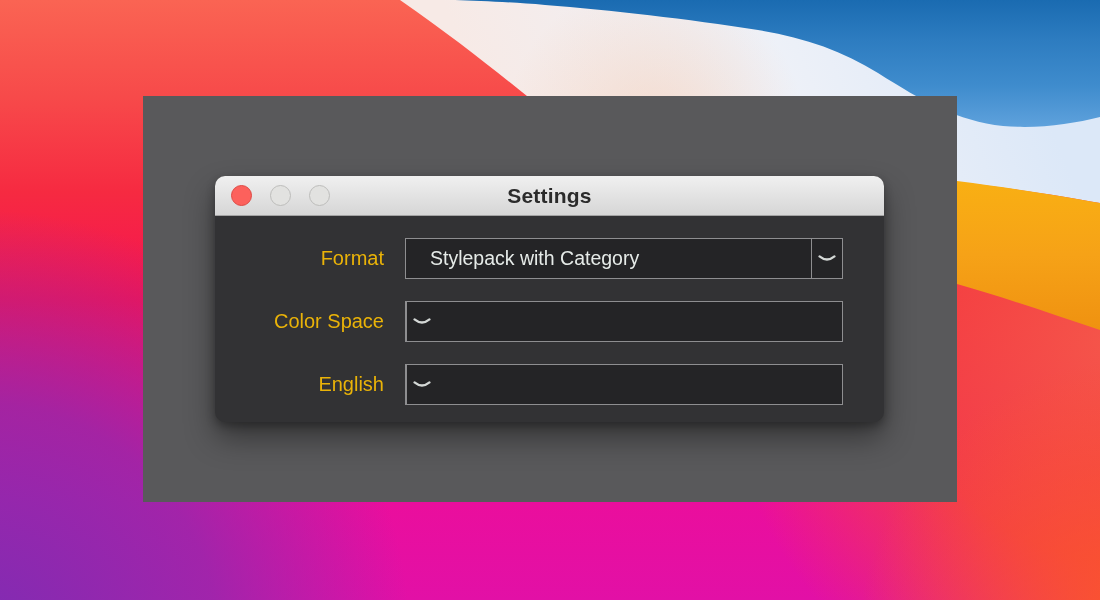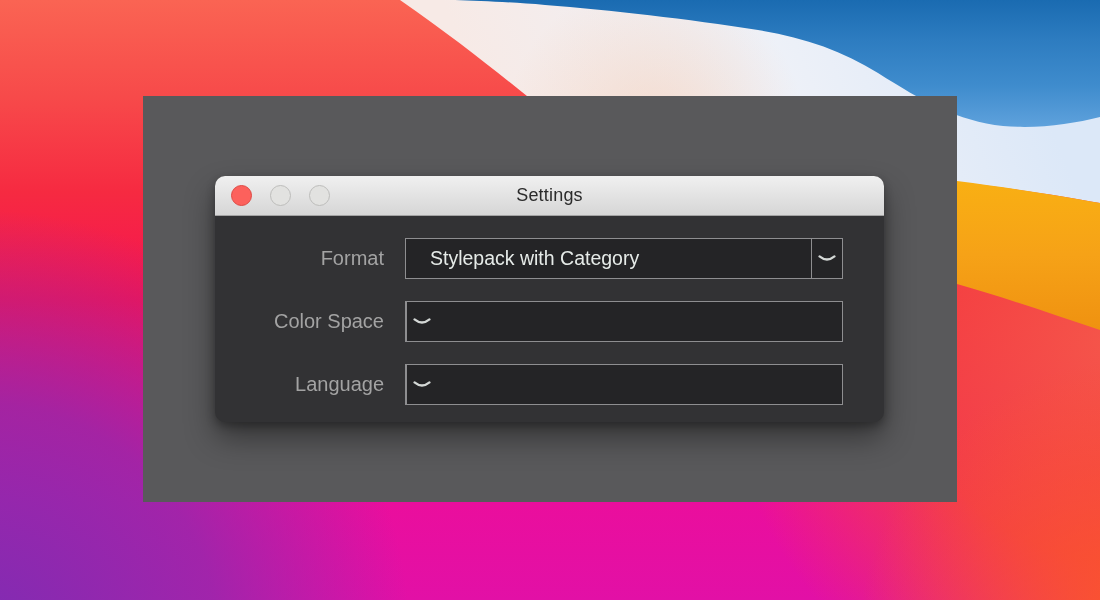--- a/index.html
+++ b/index.html
@@ -46,40 +46,40 @@
     height: 100%;
     display: flex;
     align-items: center;
     gap: 18px;
   }
   .tl { width: 21px; height: 21px; border-radius: 50%; box-sizing: border-box; display: inline-block; }
   .tl.red  { background: #fc615c; border: 1px solid #de4a44; }
   .tl.gray { background: #e2e2e0; border: 1px solid #bdbdbb; }
   .title {
     margin: 11px;
-    font-size: 18px;
-    font-weight: 400;
+    font-size: 21px;
+    font-weight: 700;
     color: #2b2b2b;
     letter-spacing: 0.2px;
   }
 
   .winbody {
     padding: 22px 41px 15px 0;
     display: flex;
     flex-direction: column;
     gap: 22px;
   }
   .row { display: flex; align-items: center; }
   .row .lbl {
     flex: none;
     width: 169px;
     padding-right: 21px;
     text-align: right;
     font-size: 20px;
-    color: #a3a3a3;
+    color: #eab308;
   }
   .select {
     flex: 1;
     height: 41px;
     box-sizing: border-box;
     background: #242426;
     border: 1px solid #8e8e90;
     display: flex;
     align-items: center;
     cursor: default;
@@ -201,21 +201,21 @@
         <div class="select">
           <span class="chev">
             <svg width="18" height="8" viewBox="0 0 18 8">
                 <path d="M1.5 1.4 Q9 7.6 16.5 1.4" fill="none" stroke="#d4d8d6" stroke-width="2.2" stroke-linecap="round"></path>
               </svg>
           </span>
         </div>
       </div>
 
       <div class="row">
-        <span class="lbl">Language</span>
+        <span class="lbl">English</span>
         <div class="select">
           <span class="chev">
             <svg width="18" height="8" viewBox="0 0 18 8">
                 <path d="M1.5 1.4 Q9 7.6 16.5 1.4" fill="none" stroke="#d4d8d6" stroke-width="2.2" stroke-linecap="round"></path>
               </svg>
           </span>
         </div>
       </div>
 
     </div>

